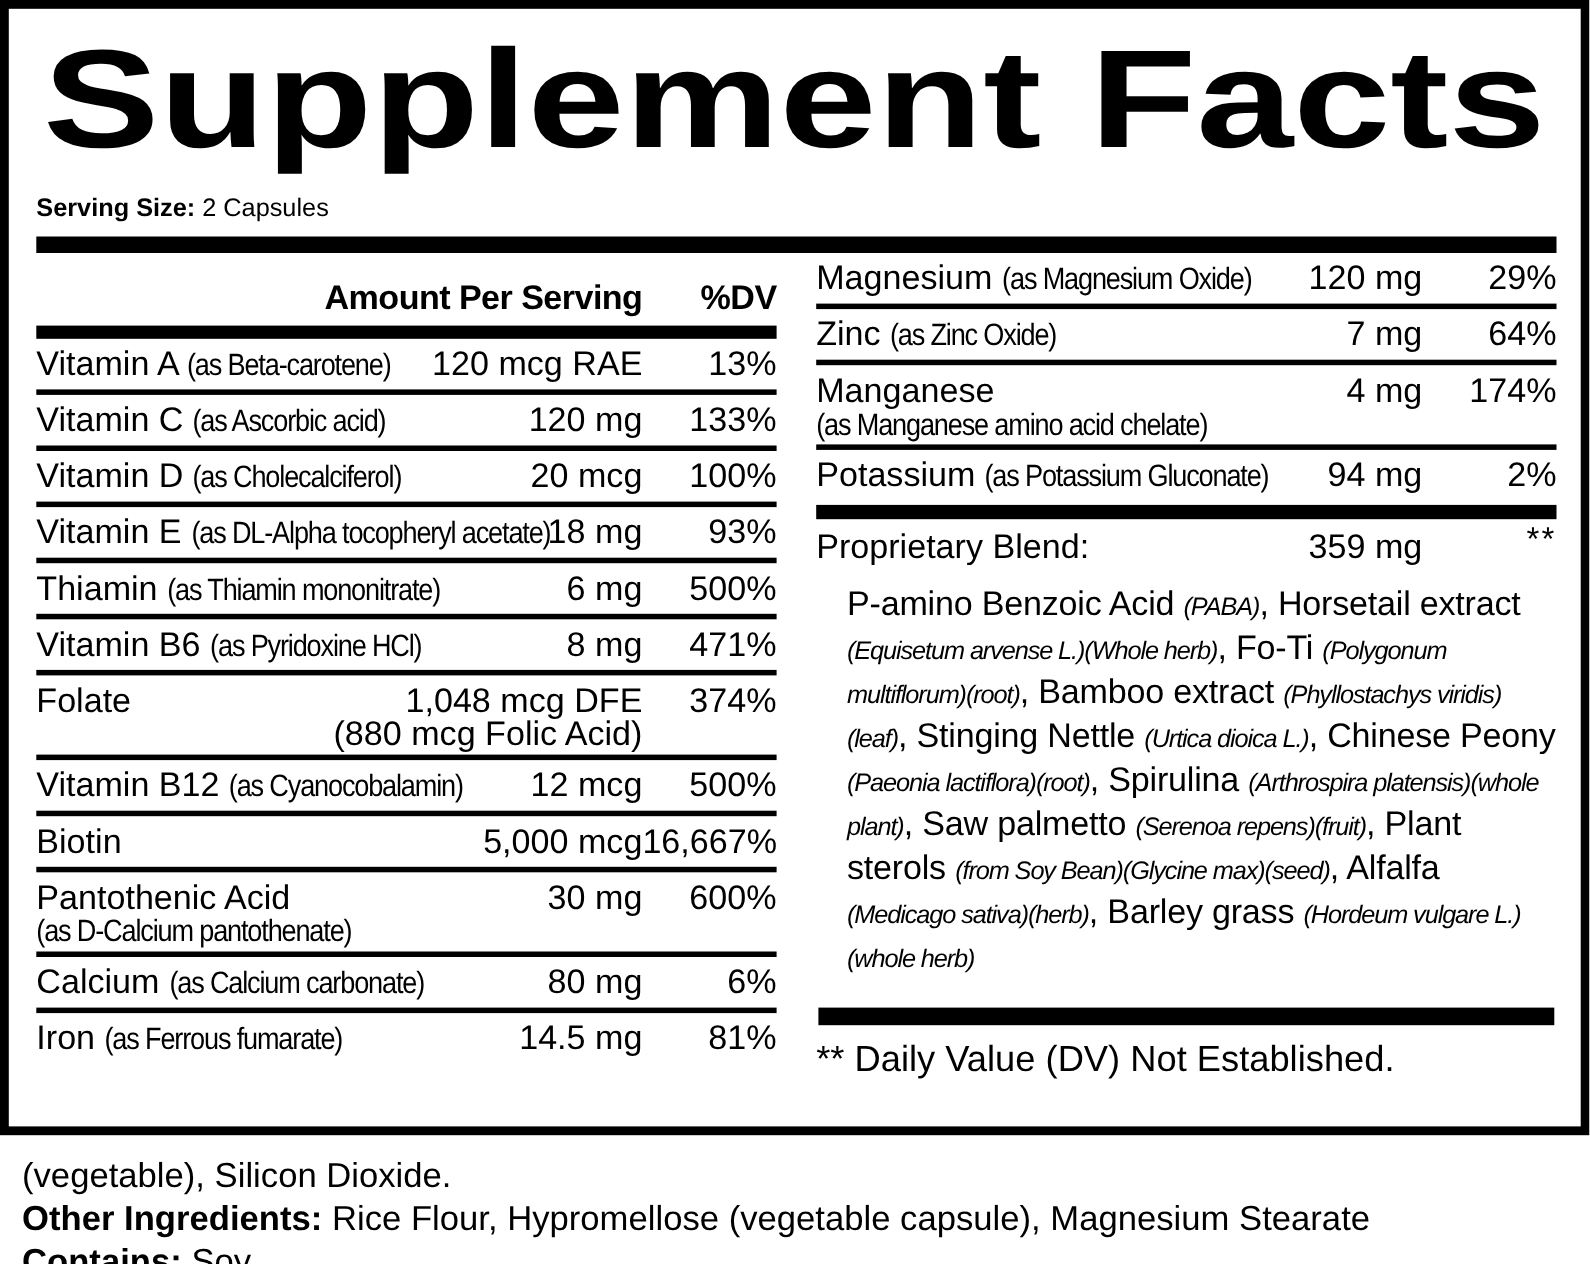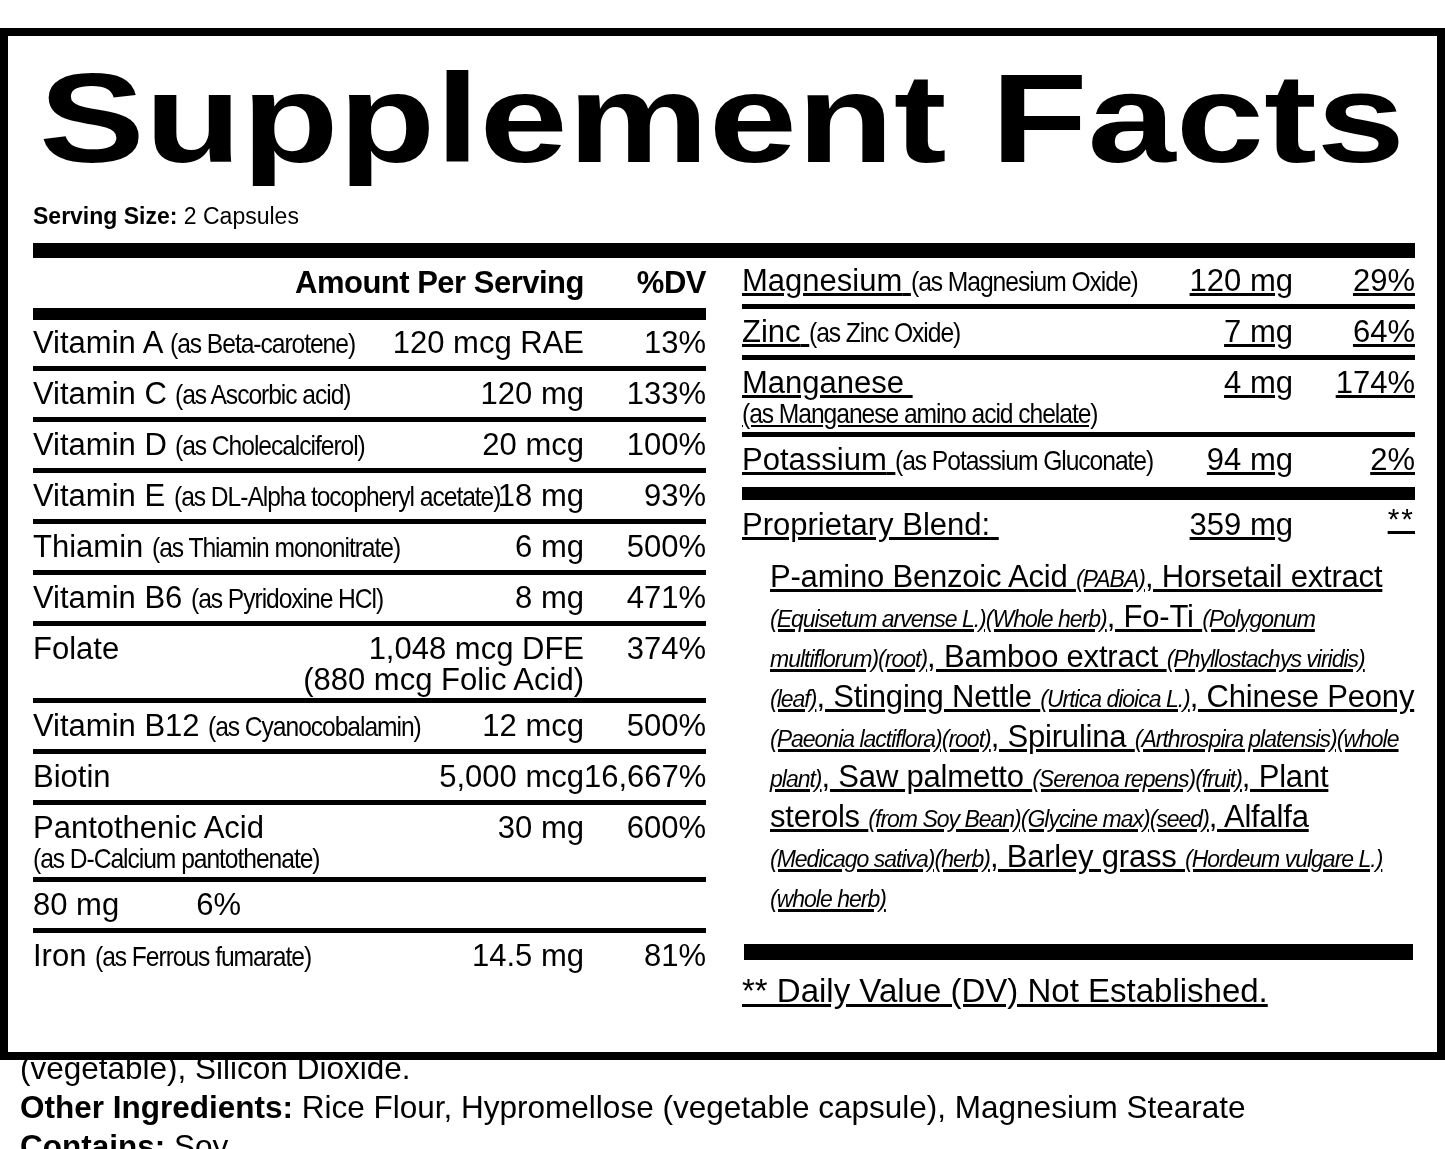--- a/index.html
+++ b/index.html
@@ -1,35 +1,35 @@
 <!DOCTYPE html>
 <html><head>
 <meta charset="utf-8">
 <style>
   * { margin:0; padding:0; box-sizing:border-box; }
   html,body { width:1445px; height:1149px; background:#fff; overflow:hidden;
               font-family:"Liberation Sans", sans-serif; color:#000; }
   .label { position:relative; width:1445px; height:1149px; background:#fff; }
 
   .panel { position:absolute; left:0; top:0; width:1445px; height:1032px;
-           border:8px solid #000; background:#fff; padding:0 22px 0 25px;margin-top:28px; }
+           border:8px solid #000; background:#fff; padding:0 22px 0 25px; }
 
   .title-svg { display:block; margin:14px 0 0 6px; }
   .title-svg text { font-family:"Liberation Sans", sans-serif; font-weight:bold; }
 
   .serving-line { font-size:23px; line-height:40px; }
   .serving-line .lbl { font-weight:bold; }
   .serving-line.first { margin-top:10px; }
 
   .bar-full { height:15px; background:#000; margin-top:7px; }
 
-  .cols { display:flex; align-items:flex-start; height:752px; }
+  .cols { display:flex; align-items:center; height:752px; }
   .col-left  { width:673px; }
   .divider { width:5px; background:#000; margin:10px 16px 58px 15px; }
-  .col-right { flex:1; padding-top:0;text-decoration:underline; }
+  .col-right { flex:1; padding-top:0; }
 
   .lheader { display:flex; align-items:center; height:50px; font-weight:bold;
              font-size:31px; letter-spacing:-0.5px; }
   .lheader .sp { flex:1 1 0; }
   .lheader .h-amount { text-align:right; }
   .lheader .h-dv { width:122px; text-align:right; }
   .bar-med { height:12px; background:#000; }
 
   .row { }
   .sep { height:5px; background:#000; }
@@ -175,20 +175,21 @@
     </div>
     <div class="row-line line2">
       <span class="cell name qual">(as D-Calcium pantothenate)</span>
       <span class="cell amount"></span>
       <span class="cell dv"></span>
     </div>
   </div>
             <div class="row">
     <div class="sep"></div>
     <div class="row-line">
+      <span class="cell name"><span class="nm">Calcium</span> <span class="qual">(as Calcium carbonate)</span></span>
       <span class="cell amount">80 mg</span>
       <span class="cell dv">6%</span>
     </div>
 
   </div>
             <div class="row">
     <div class="sep"></div>
     <div class="row-line">
       <span class="cell name"><span class="nm">Iron</span> <span class="qual">(as Ferrous fumarate)</span></span>
       <span class="cell amount">14.5 mg</span>

